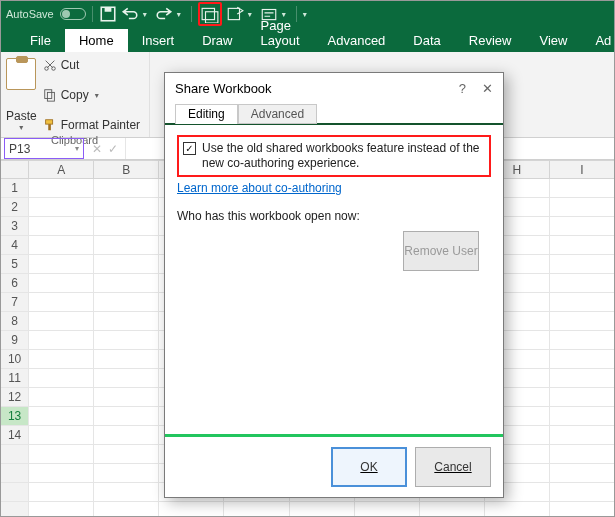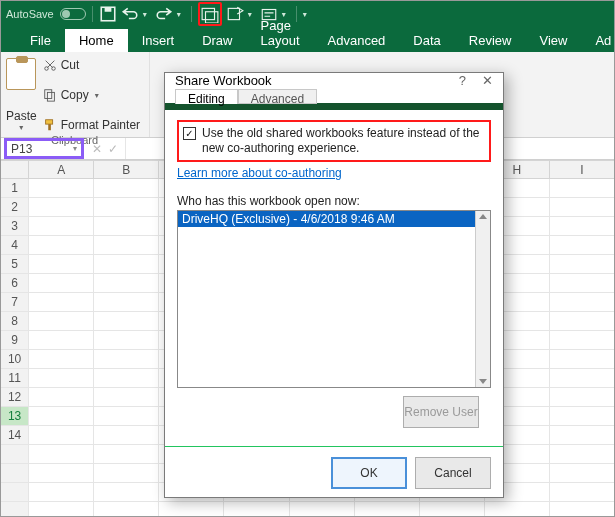--- a/index.html
+++ b/index.html
@@ -31,59 +31,59 @@
   .clip-icon::before{content:"";position:absolute;top:-3px;left:9px;width:10px;height:5px;border:1px solid #b9965a;border-radius:2px;background:#b9965a;}
   .clip-small { font-size:12px; color:#333; margin-top:19px;}
   .clip-list { display:flex; flex-direction:column; gap:16px; padding-top:4px;}
   .cli { font-size:12px; color:#333; display:flex; align-items:center; gap:4px; }
   .cli svg { width:14px; height:14px; }
   .grp-right { display:flex; flex-direction:column; gap:5px; padding-top:8px;}
   .rr { color:#333; font-size:12px; display:flex; align-items:center; gap:4px;}
 
   
   .fbar { height: 22px; background: #fff; border-bottom: 1px solid #d0d0d0; display:flex; align-items:center; }
-  .namebox { width: 80px; height: 21px; border: 3px solid #8b5cf6; margin: 0 1px 0 4px; padding:0 4px; display:flex; align-items:center; justify-content:space-between; font-size:12px; color:#444;}
+  .namebox { width: 80px; height: 21px; border: 1px solid #8b5cf6; margin: 0 1px 0 4px; padding:0 4px; display:flex; align-items:center; justify-content:space-between; font-size:12px; color:#444;}
   .fxarea { flex:1; height:21px; border-left: 1px solid #e6e6e6; }
 
   
   .gridwrap { position:relative; height: calc(517px - 28px - 24px - 86px - 22px); background:#fff; overflow:hidden;}
   table.grid { border-collapse: collapse; width: 615px; }
   table.grid th { background:#f2f2f2; color:#555; font-weight:normal; font-size:12px; border:1px solid #d4d4d4; height:18px; }
   table.grid td { border:1px solid #e5e5e5; height:19px; }
   .colhead { width:60px; }
   .rowhead { background:#f2f2f2; color:#555; font-size:12px; text-align:center; width:26px; border:1px solid #d4d4d4;}
   .rowhead.sel { background: #c7e7c7; color:#15803d; }
   .corner { background:#f2f2f2; border:1px solid #d4d4d4; }
 
   
   .dialog { position:absolute; left:164px; top:72px; width:340px; height:426px; background:#fff; border:1px solid #7a7a7a; box-shadow: 4px 4px 14px rgba(0,0,0,0.3); display:flex; flex-direction:column;}
   .dlg-title { height:30px; display:flex; align-items:center; justify-content:space-between; padding:0 10px; font-size:13px; }
   .dlg-title-right { display:flex; gap:16px; align-items:center; color:#666; font-size:13px;}
   .dlg-title-right span { cursor:default; }
-  .dlg-tabs { height:22px; border-bottom:7px solid #14532d; display:flex; padding-left:10px;}
+  .dlg-tabs { height:22px; border-bottom:2px solid #14532d; display:flex; padding-left:10px;}
   .dtab { border:1px solid #c8c8c8; border-bottom:none; padding:2px 12px; font-size:12px; position:relative; top:1px; background:#fff;}
   .dtab.inactive { background:#f0f0f0; color:#555; border-bottom:1px solid #c8c8c8;}
   .dlg-body { flex:1; padding:10px 12px; }
   .redbox { border:2px solid #ff1a1a; padding:4px 4px; }
   .chk { display:flex; align-items:flex-start; gap:6px; font-size:12px; line-height:15px; color:#222;}
   .chkbox { width:13px; height:13px; border:1px solid #333; display:flex; align-items:center; justify-content:center; font-size:10px; color:#111; flex:none; margin-top:1px;}
   .learn { color:#0066cc; text-decoration:underline; font-size:12px; margin-top:4px; display:inline-block; }
   .who-lbl { font-size:12px; margin-top:14px; color:#222;}
   .listbox { border:1px solid #888; height:178px; margin-top:2px; display:flex; }
   .listinner { flex:1; }
   .listitem { background:#0a64c2; color:#fff; padding:1px 4px; font-size:12px;}
   .listsb { width:15px; background:#f0f0f0; border-left:1px solid #ccc; position:relative;}
   .listsb::before,.listsb::after{content:"";position:absolute;left:3px;width:0;height:0;border-left:4px solid transparent;border-right:4px solid transparent;}
   .listsb::before{top:3px;border-bottom:5px solid #888;}
   .listsb::after{bottom:3px;border-top:5px solid #888;}
   .btnrow { display:flex; justify-content:flex-end; padding:8px 12px; gap:8px;}
-  .btn { min-width:76px; height:32px; border:1px solid #adadad; background:#e9e9e9; font-size:12px; color:#333; display:flex; align-items:center; justify-content:center;}
+  .btn { min-width:76px; height:40px; border:1px solid #adadad; background:#e9e9e9; font-size:12px; color:#333; display:flex; align-items:center; justify-content:center;}
   .btn.disabled { color:#9a9a9a; }
   .btn.primary { border:2px solid #4a90d9; background:#eef5fd;}
-  .dlg-foot { border-top:1px solid #22c55e; padding:10px 12px; display:flex; justify-content:flex-end; gap:8px;}
+  .dlg-foot { border-top:3px solid #22c55e; padding:10px 12px; display:flex; justify-content:flex-end; gap:8px;text-decoration:underline;}
 
   
   .outer { position:absolute; inset:0; border:1px solid #999; pointer-events:none;}
 </style>
 </head>
 <body>
 
 <div class="titlebar">
   <span class="tb-autosave">AutoSave</span>
   <span class="tb-toggle"></span>
@@ -448,26 +448,20 @@
   </div>
   <div class="dlg-body">
     <div class="redbox">
       <label class="chk">
         <span class="chkbox">✓</span>
         <span>Use the old shared workbooks feature instead of the new co-authoring experience.</span>
       </label>
     </div>
     <a class="learn">Learn more about co-authoring</a>
     <div class="who-lbl">Who has this workbook open now:</div>
-    <div class="listbox">
-      <div class="listinner">
-        <div class="listitem">DriveHQ (Exclusive) - 4/6/2018 9:46 AM</div>
-      </div>
-      <div class="listsb"></div>
-    </div>
     <div class="btnrow">
       <div class="btn disabled">Remove User</div>
     </div>
   </div>
   <div class="dlg-foot">
     <div class="btn primary">OK</div>
     <div class="btn">Cancel</div>
   </div>
 </div>
 

